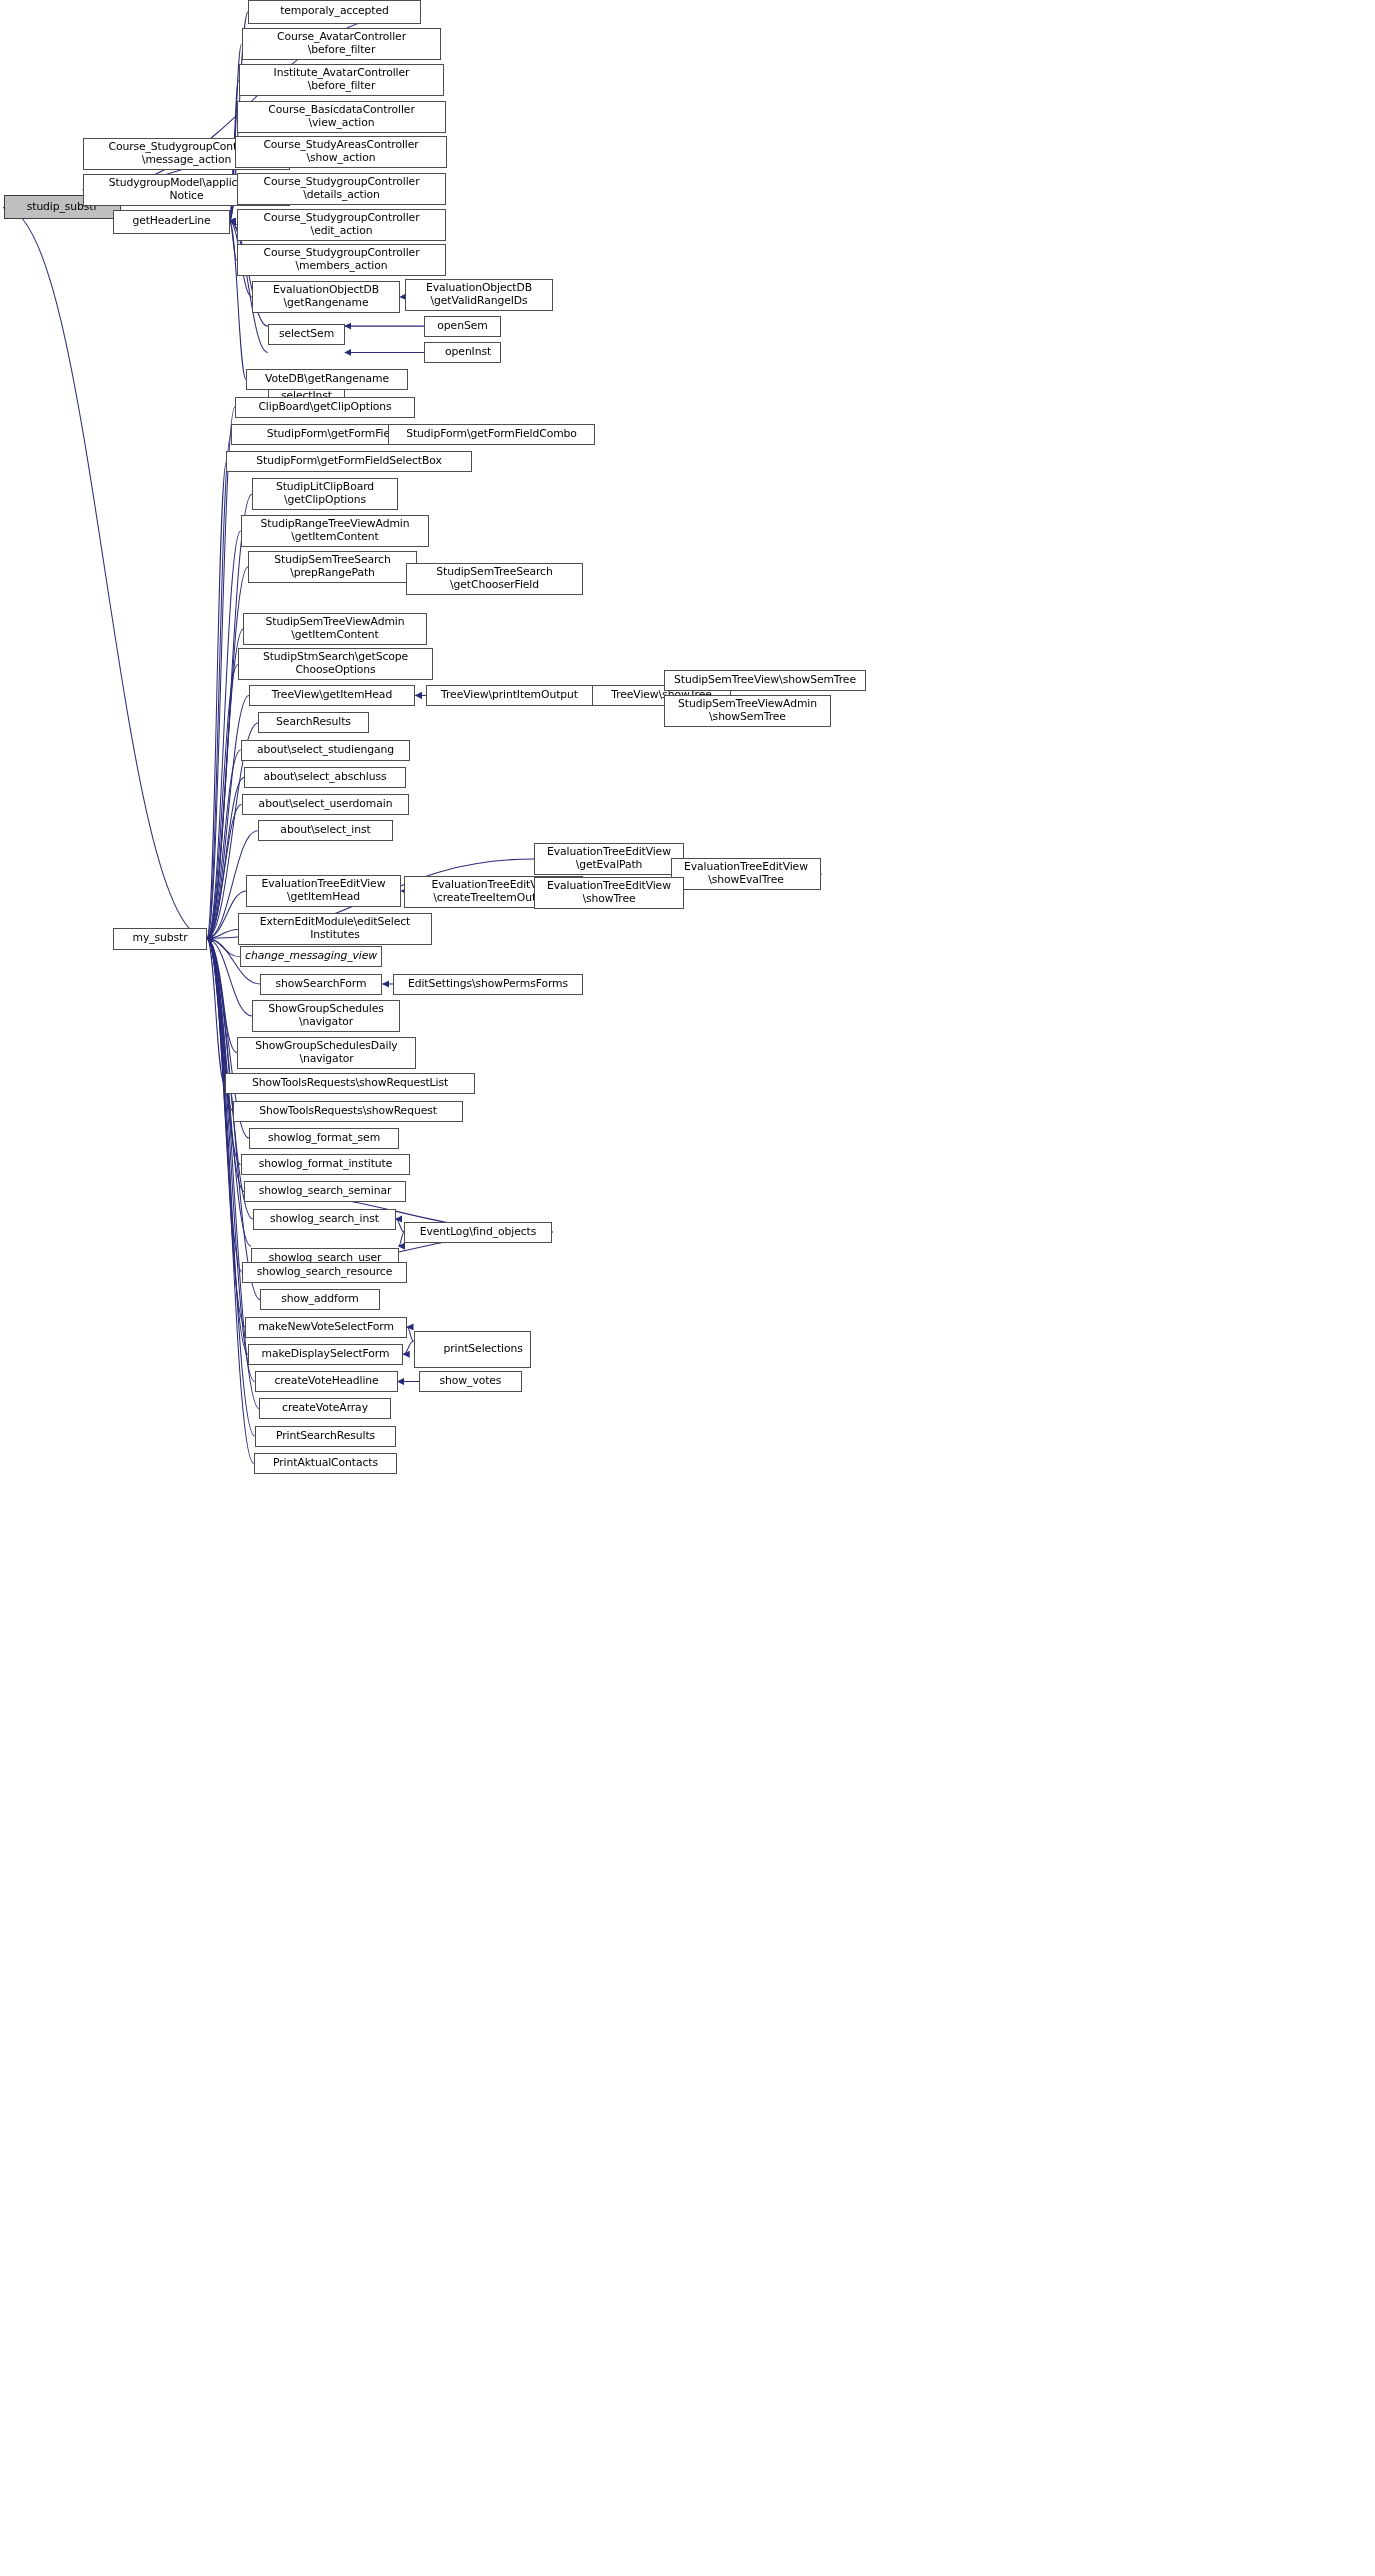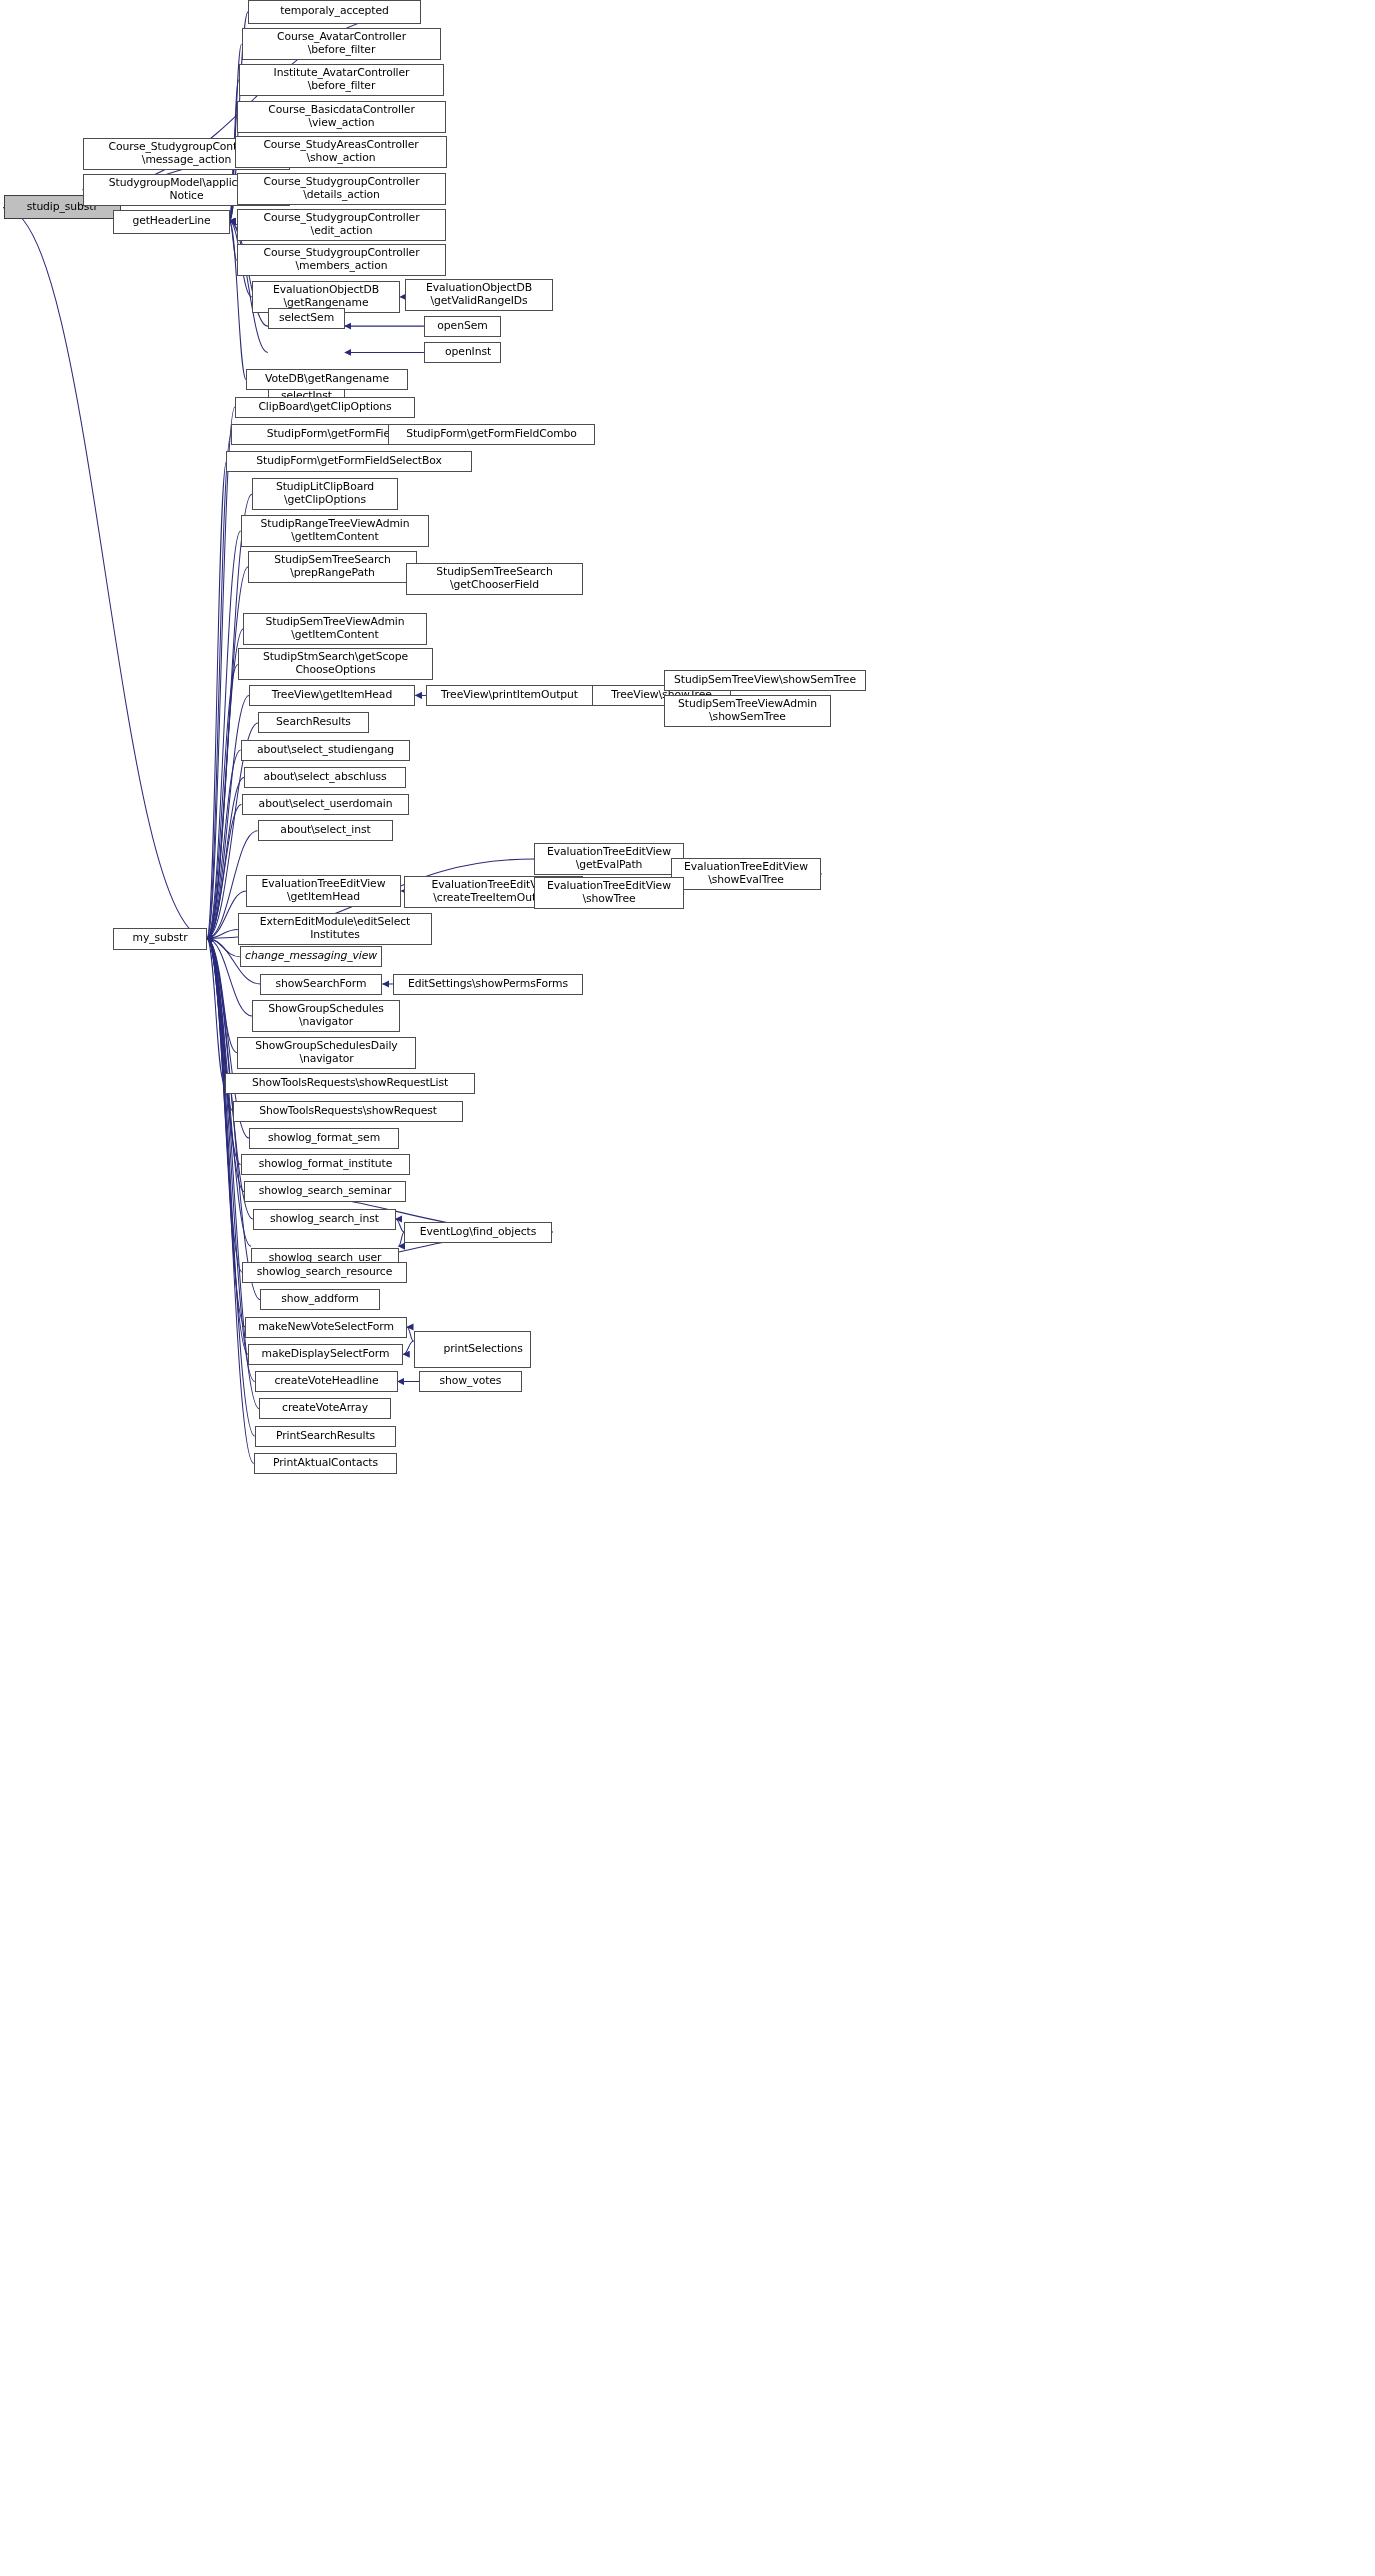--- a/index.html
+++ b/index.html
@@ -131,21 +131,21 @@
       <div class="node" style="left: 237px; top: 173px; width: 209px; height: 32px;"><span class="lbl">Course_StudygroupController
 \details_action</span></div>
       <div class="node" style="left: 237px; top: 209px; width: 209px; height: 32px;"><span class="lbl">Course_StudygroupController
 \edit_action</span></div>
       <div class="node" style="left: 237px; top: 244px; width: 209px; height: 32px;"><span class="lbl">Course_StudygroupController
 \members_action</span></div>
       <div class="node" style="left: 252px; top: 281px; width: 148px; height: 32px;"><span class="lbl">EvaluationObjectDB
 \getRangename</span></div>
       <div class="node" style="left: 405px; top: 279px; width: 148px; height: 32px;"><span class="lbl">EvaluationObjectDB
 \getValidRangeIDs</span></div>
-      <div class="node" style="left: 268px; top: 308px; width: 77px; height: 20.7px;"><span class="lbl">selectSem</span></div>
+      <div class="node" style="left: 268px; top: 324px; width: 77px; height: 20.7px;"><span class="lbl">selectSem</span></div>
       <div class="node" style="left: 424px; top: 316px; width: 77px; height: 20.7px;"><span class="lbl">openSem</span></div>
       <div class="node" style="left: 268px; top: 342px; width: 77px; height: 20.7px; margin-top: 44px;"><span class="lbl">selectInst</span></div>
       <div class="node" style="left: 424px; top: 342px; width: 77px; height: 20.7px; padding-left: 14px;"><span class="lbl">openInst</span></div>
       <div class="node" style="left: 246px; top: 369px; width: 162px; height: 20.7px;"><span class="lbl">VoteDB\getRangename</span></div>
       <div class="node" style="left: 113px; top: 928px; width: 94px; height: 21.6px;"><span class="lbl">my_substr</span></div>
       <div class="node" style="left: 235px; top: 397px; width: 180px; height: 20.7px;"><span class="lbl">ClipBoard\getClipOptions</span></div>
       <div class="node" style="left: 231px; top: 424px; width: 237px; height: 20.7px;"><span class="lbl">StudipForm\getFormFieldSelect</span></div>
       <div class="node" style="left: 388px; top: 424px; width: 207px; height: 20.7px;"><span class="lbl">StudipForm\getFormFieldCombo</span></div>
       <div class="node" style="left: 226px; top: 451px; width: 246px; height: 20.7px;"><span class="lbl">StudipForm\getFormFieldSelectBox</span></div>
       <div class="node" style="left: 252px; top: 478px; width: 146px; height: 32px;"><span class="lbl">StudipLitClipBoard

